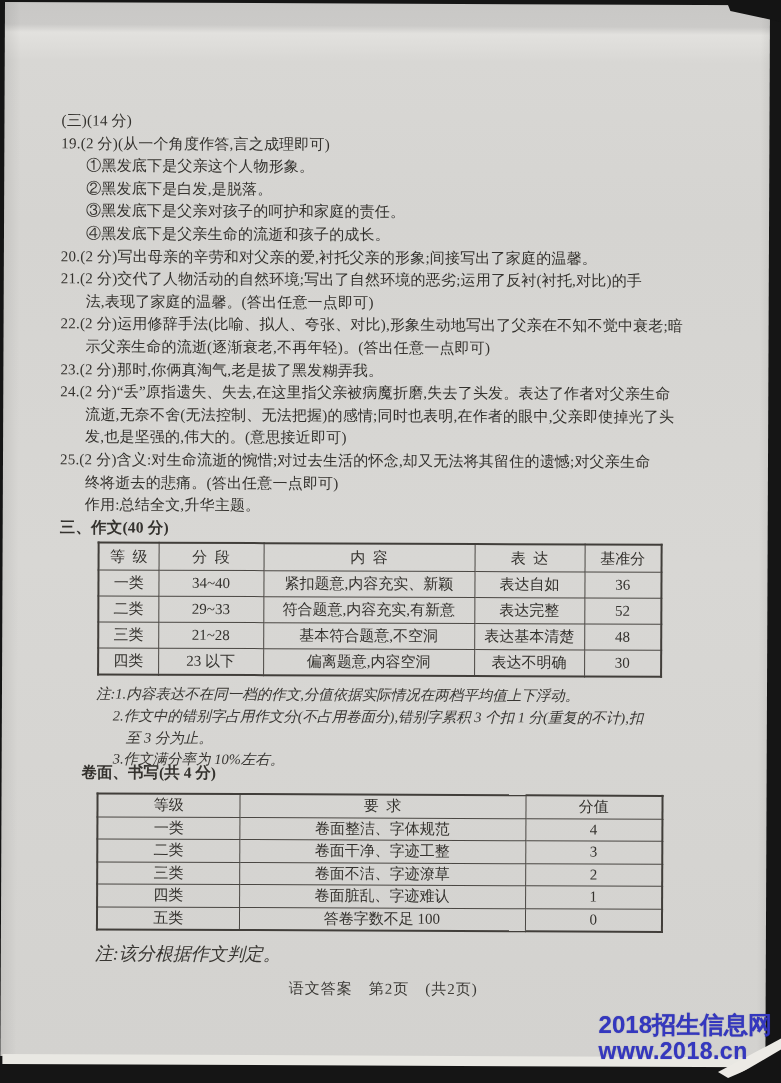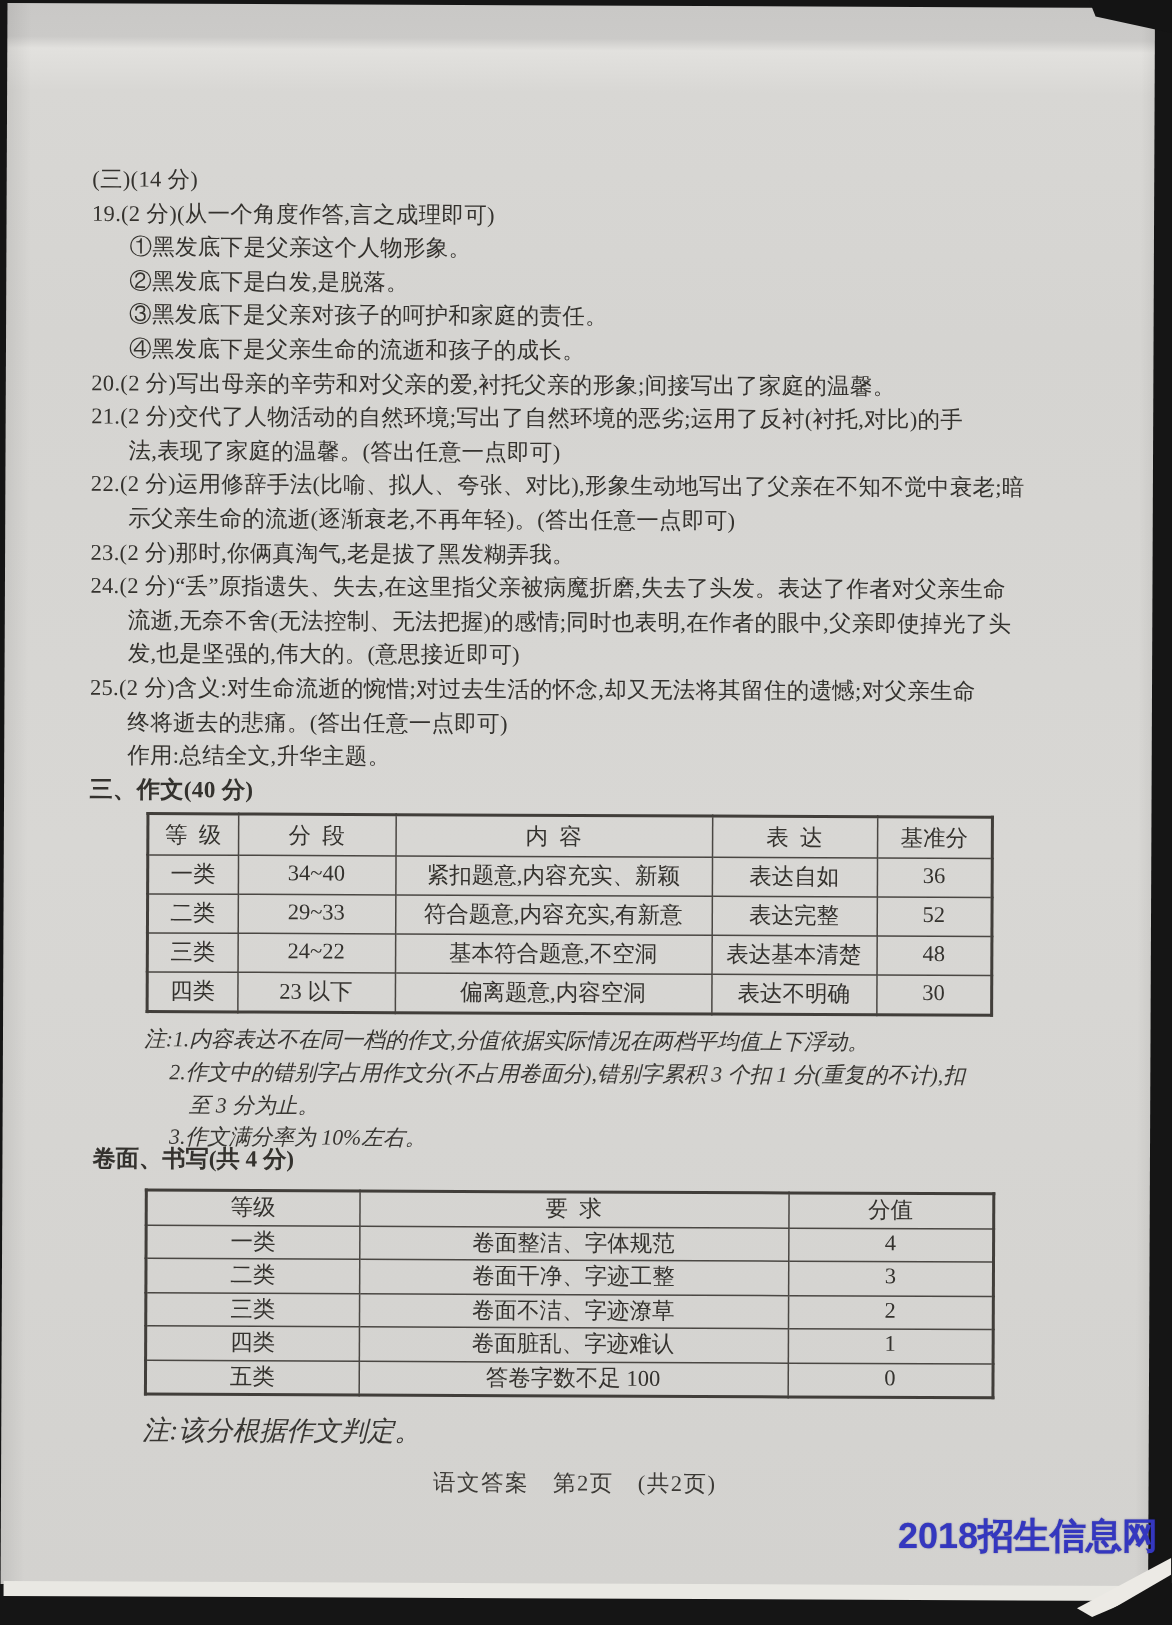--- a/index.html
+++ b/index.html
@@ -43,21 +43,21 @@
   #essay-table{left:95px;top:539px;width:563px;}
   #essay-table td,#essay-table th{height:25px;}
   #essay-table tr.hdr th{height:26px;}
   #handwriting-table{left:95px;top:790px;width:565px;}
   #handwriting-table td,#handwriting-table th{height:21.5px;}
 
   .notes{position:absolute;left:94px;top:681px;font-style:italic;
     font-size:14.5px;line-height:21.8px;white-space:nowrap;color:#383632;}
   .notes .n1{padding-left:17px;}
   .notes .n2{padding-left:30px;}
-  .heading2{position:absolute;left:60px;top:760px;font-weight:bold;font-size:15.5px;white-space:nowrap;}
+  .heading2{position:absolute;left:80px;top:760px;font-weight:bold;font-size:15.5px;white-space:nowrap;}
   .note2{position:absolute;left:94px;top:939px;font-style:italic;font-size:18px;white-space:nowrap;color:#383632;}
   .footer{position:absolute;left:0;top:976px;width:765px;text-align:center;
     font-size:15px;letter-spacing:1px;color:#3b3935;}
 
   .watermark{position:absolute;right:9px;top:1012px;z-index:20;text-align:left;
     font-family:"Liberation Sans","DejaVu Sans",sans-serif;font-weight:bold;
     color:#3437bf;text-shadow:0 0 1px rgba(25,25,110,0.55);line-height:1.12;}
   .wm1{font-size:24px;}
   .wm2{font-size:23px;letter-spacing:0.5px;}
 </style>
@@ -113,21 +113,21 @@
     </tr>
     <tr>
       <td>二类</td>
       <td>29~33</td>
       <td>符合题意,内容充实,有新意</td>
       <td>表达完整</td>
       <td>52</td>
     </tr>
     <tr>
       <td>三类</td>
-      <td>24~22</td>
+      <td>21~28</td>
       <td>基本符合题意,不空洞</td>
       <td>表达基本清楚</td>
       <td>48</td>
     </tr>
     <tr>
       <td>四类</td>
       <td>23 以下</td>
       <td>偏离题意,内容空洞</td>
       <td>表达不明确</td>
       <td>30</td>
@@ -188,13 +188,14 @@
 
   <div class="footer">语文答案　第2页　(共2页)</div>
 </div>
 
 <div class="notch-tr"></div>
 <div class="fold-br-light"></div>
 <div class="fold-br-black"></div>
 
 <div class="watermark">
   <div class="wm1">2018招生信息网</div>
+  <div class="wm2">www.2018.cn</div>
 </div>
 
 </body></html>

